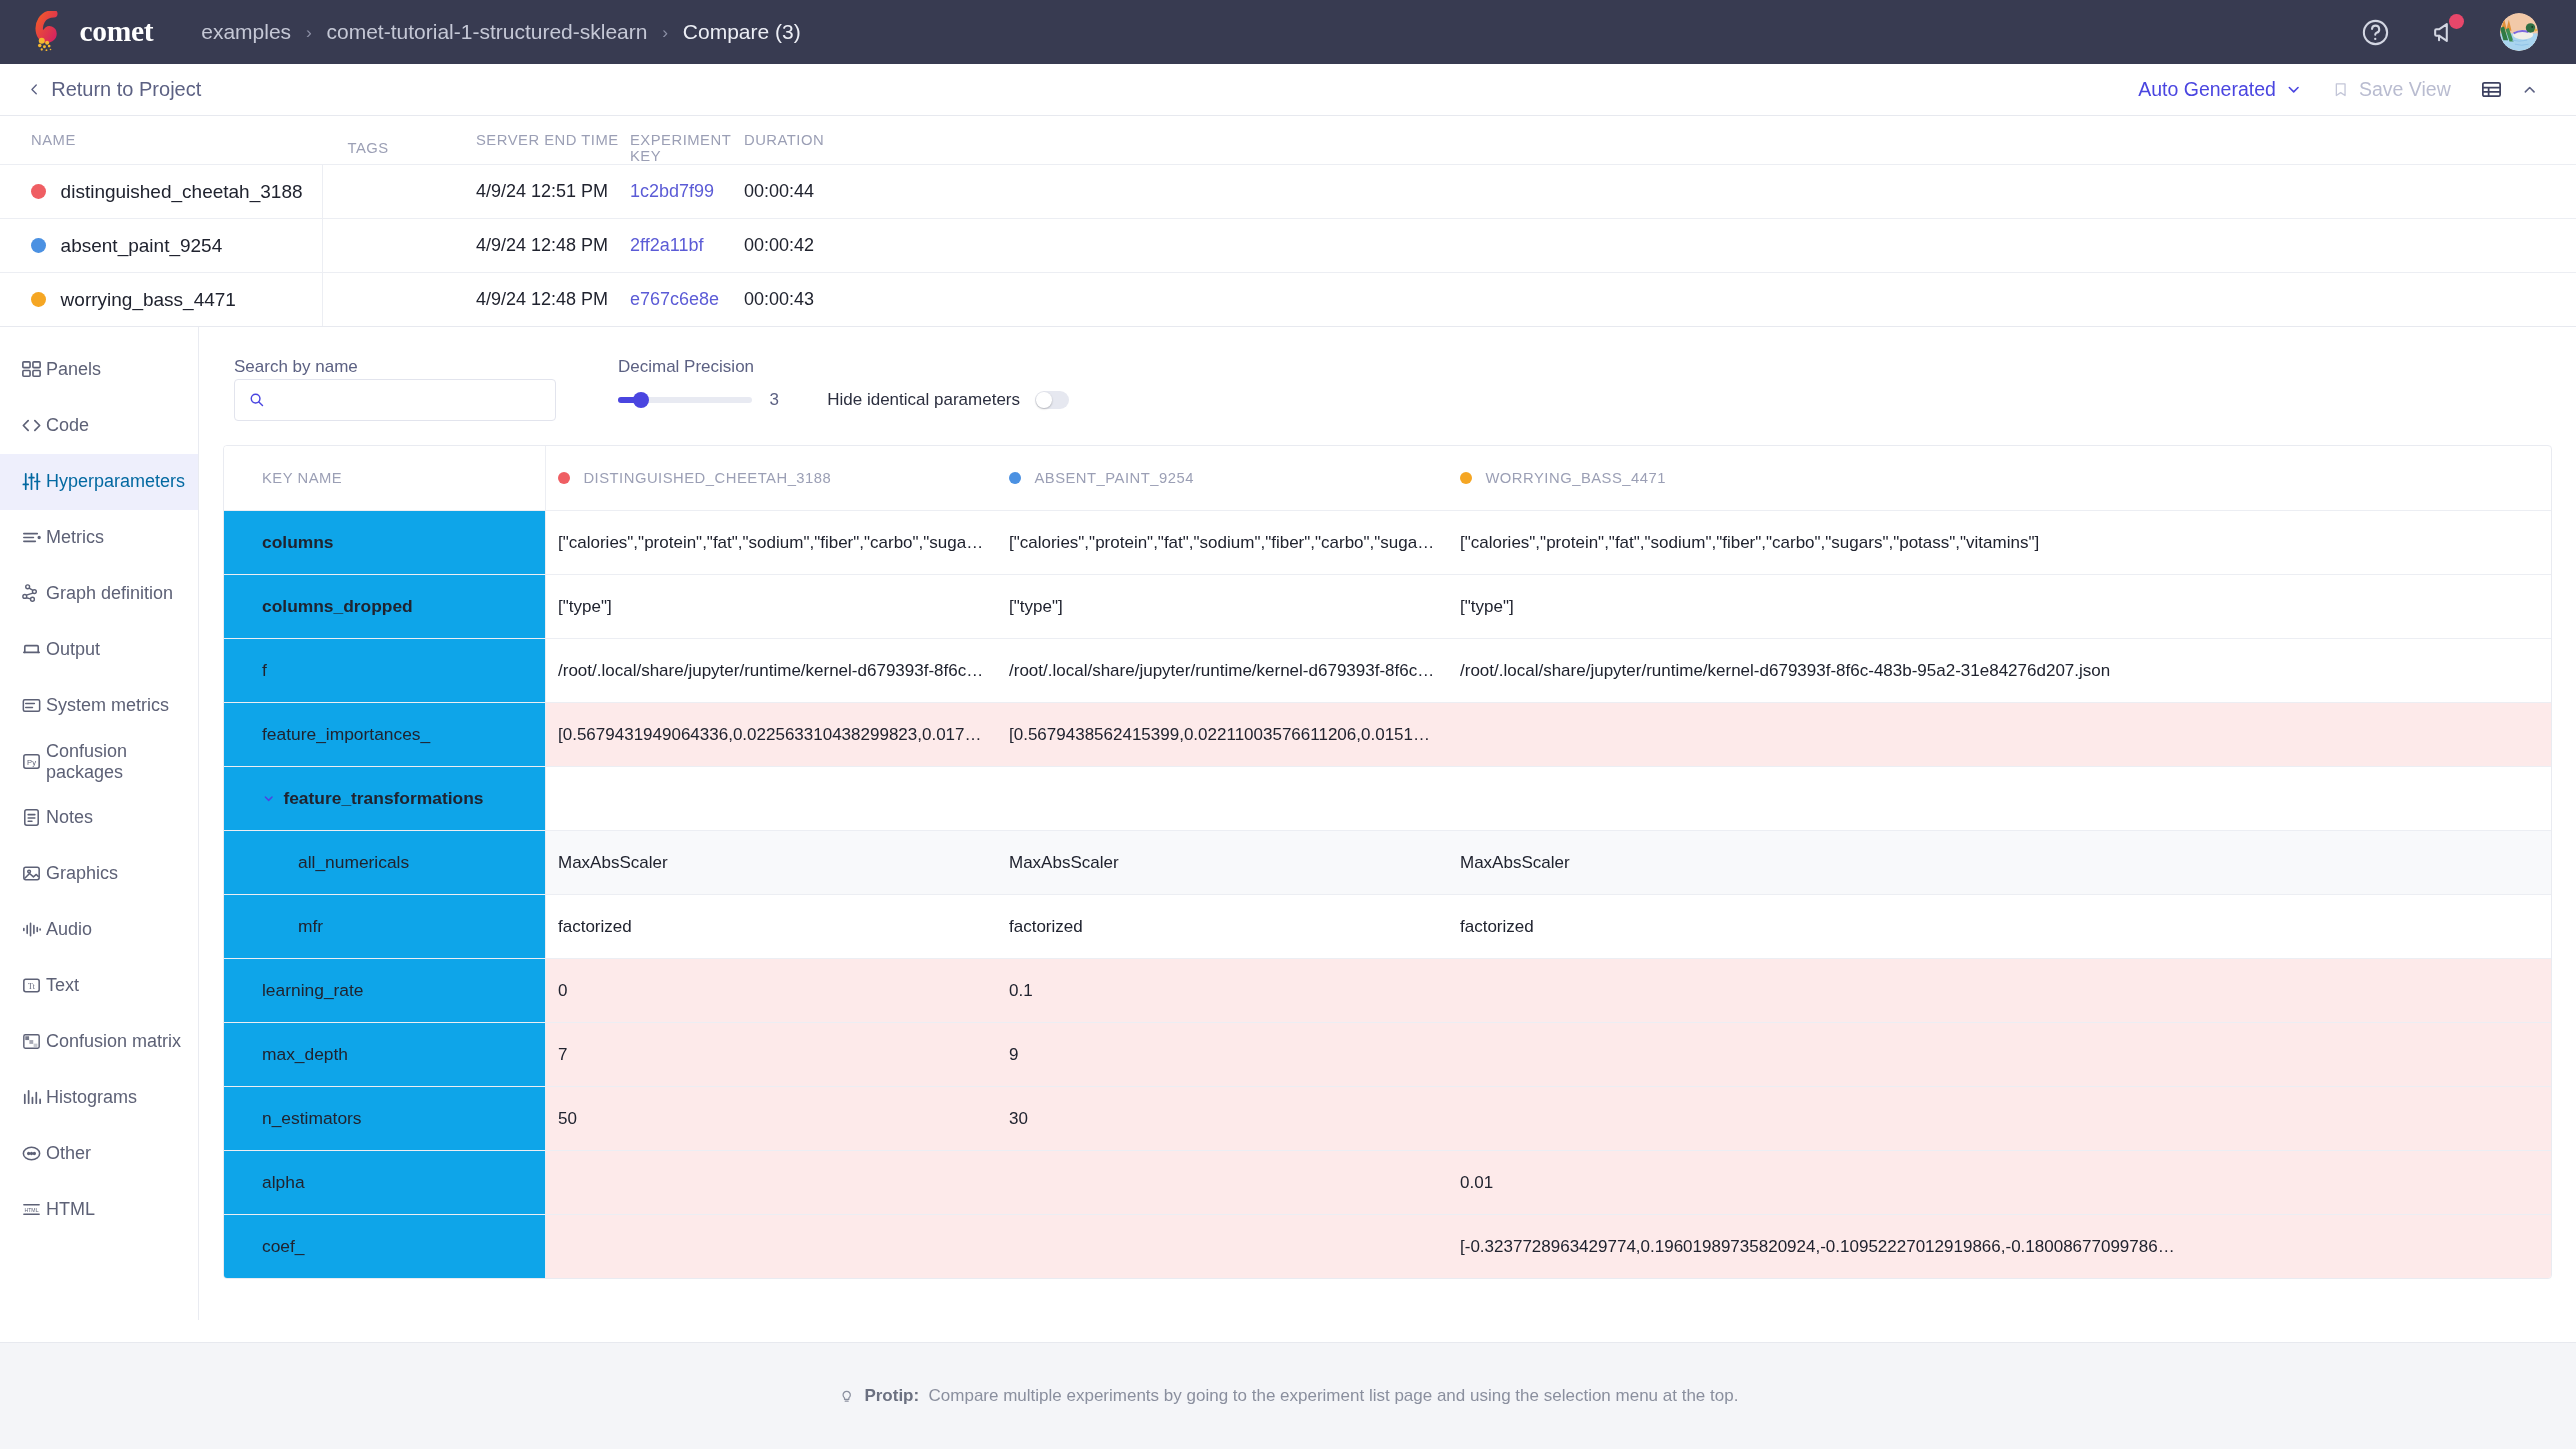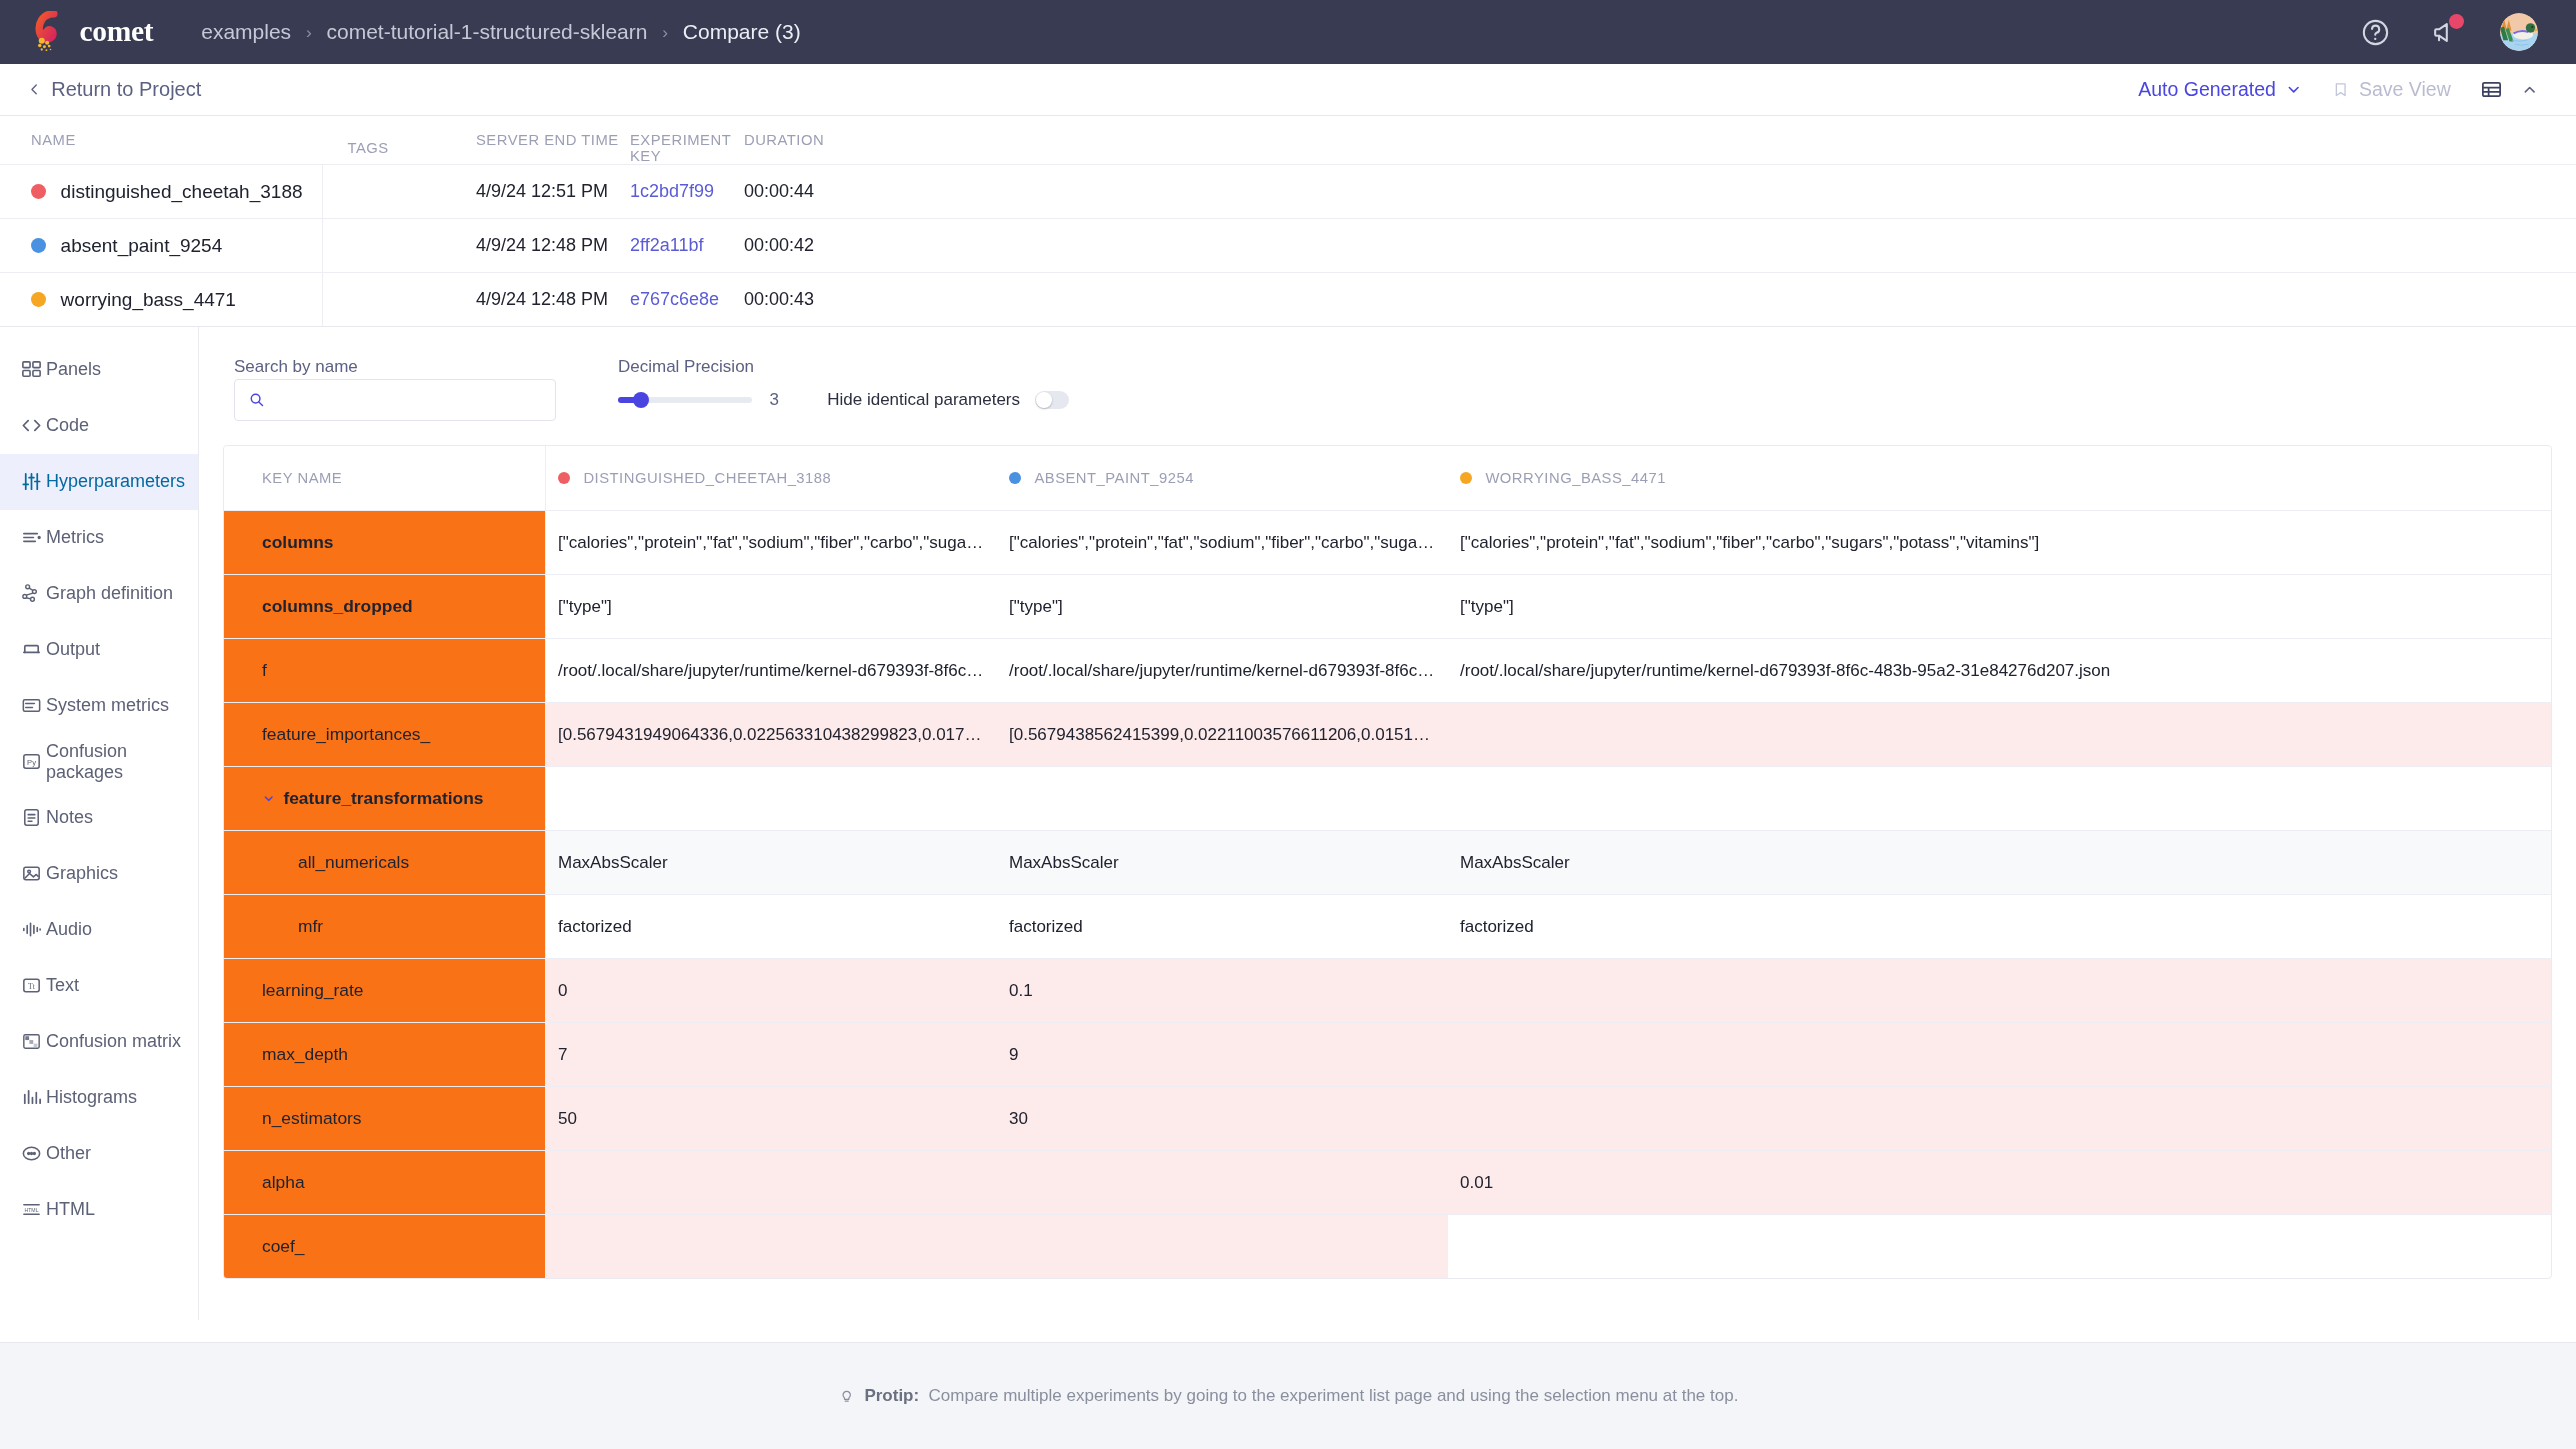--- a/index.html
+++ b/index.html
@@ -159,21 +159,21 @@
   .ptable-wrap { padding: 24px 24px 0 24px; }
   .ptable {
     width: 100%; border: 0.7px solid #e9ebf1; border-radius: 4px;
     background: #fff; overflow: hidden;
   }
   .prow { display: flex; border-top: 0.7px solid #eceef3; min-height: 64px; }
   .prow.head { border-top: none; height: 56px; }
   .pcell-key {
     width: 322px; flex: none; display: flex; align-items: center;
     padding-left: 38px; border-right: 0.7px solid #eceef3;
-    background: #f97316;
+    background: #0ea5e9;
   }
   .prow.head .pcell-key { background: #fff; }
   .pcell {
     width: 451px; flex: none; display: flex; align-items: center;
     padding-left: 12px; overflow: hidden;
   }
   .pcell.wide { flex: 1; width: auto; }
   .pkey-txt { font-size: 17.4px; color: #20232f; font-weight: 700; }
   .pkey-txt.norm { font-weight: 400; }
   .pkey-txt.sub { font-weight: 400; padding-left: 36px; }
@@ -718,20 +718,23 @@
           <div class="prow">
             <div class="pcell-key">
                 <span class="pkey-txt norm">coef_</span>
               </div>
             <div class="pcell diff">
                 <span class="pval"></span>
               </div>
             <div class="pcell diff">
                 <span class="pval"></span>
               </div>
+            <div class="pcell wide diff">
+                <span class="pval">[-0.3237728963429774,0.19601989735820924,-0.10952227012919866,-0.18008677099786…</span>
+              </div>
           </div>
 
         </div>
       </div>
 
     </div>
   </div>
 
   <div class="footer">
     <svg class="bulb" viewBox="0 0 24 24" fill="none" stroke="#8a8f9e" stroke-width="1.7">

